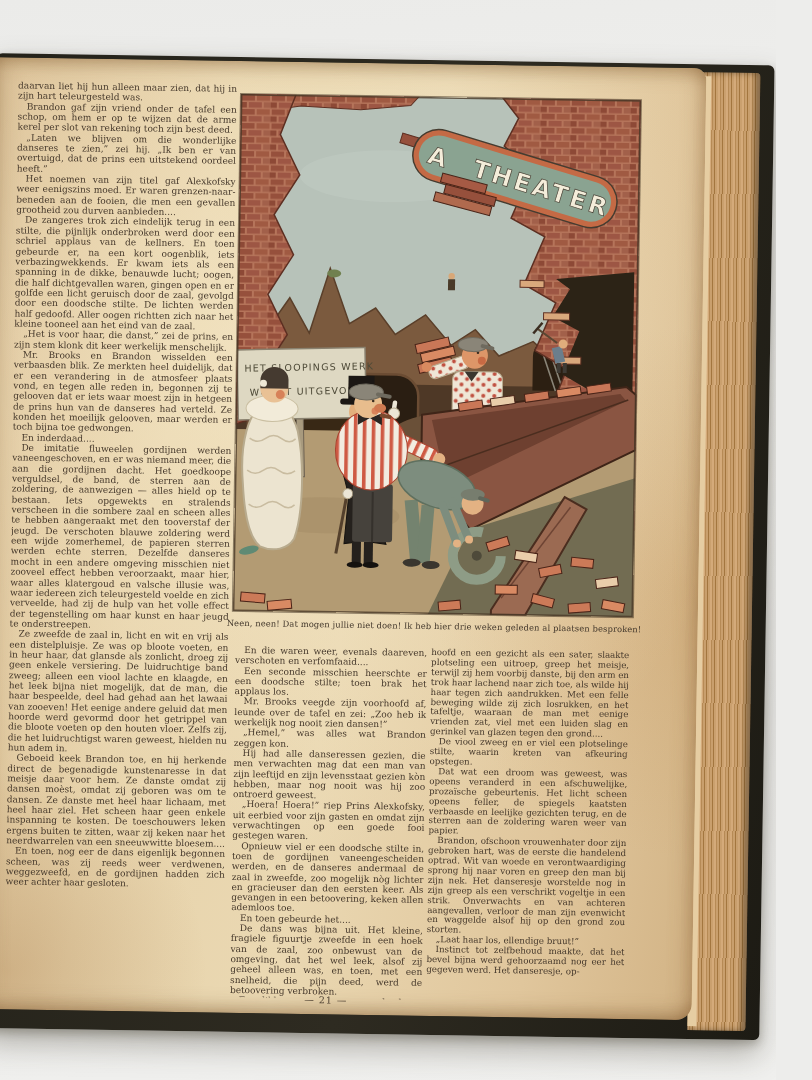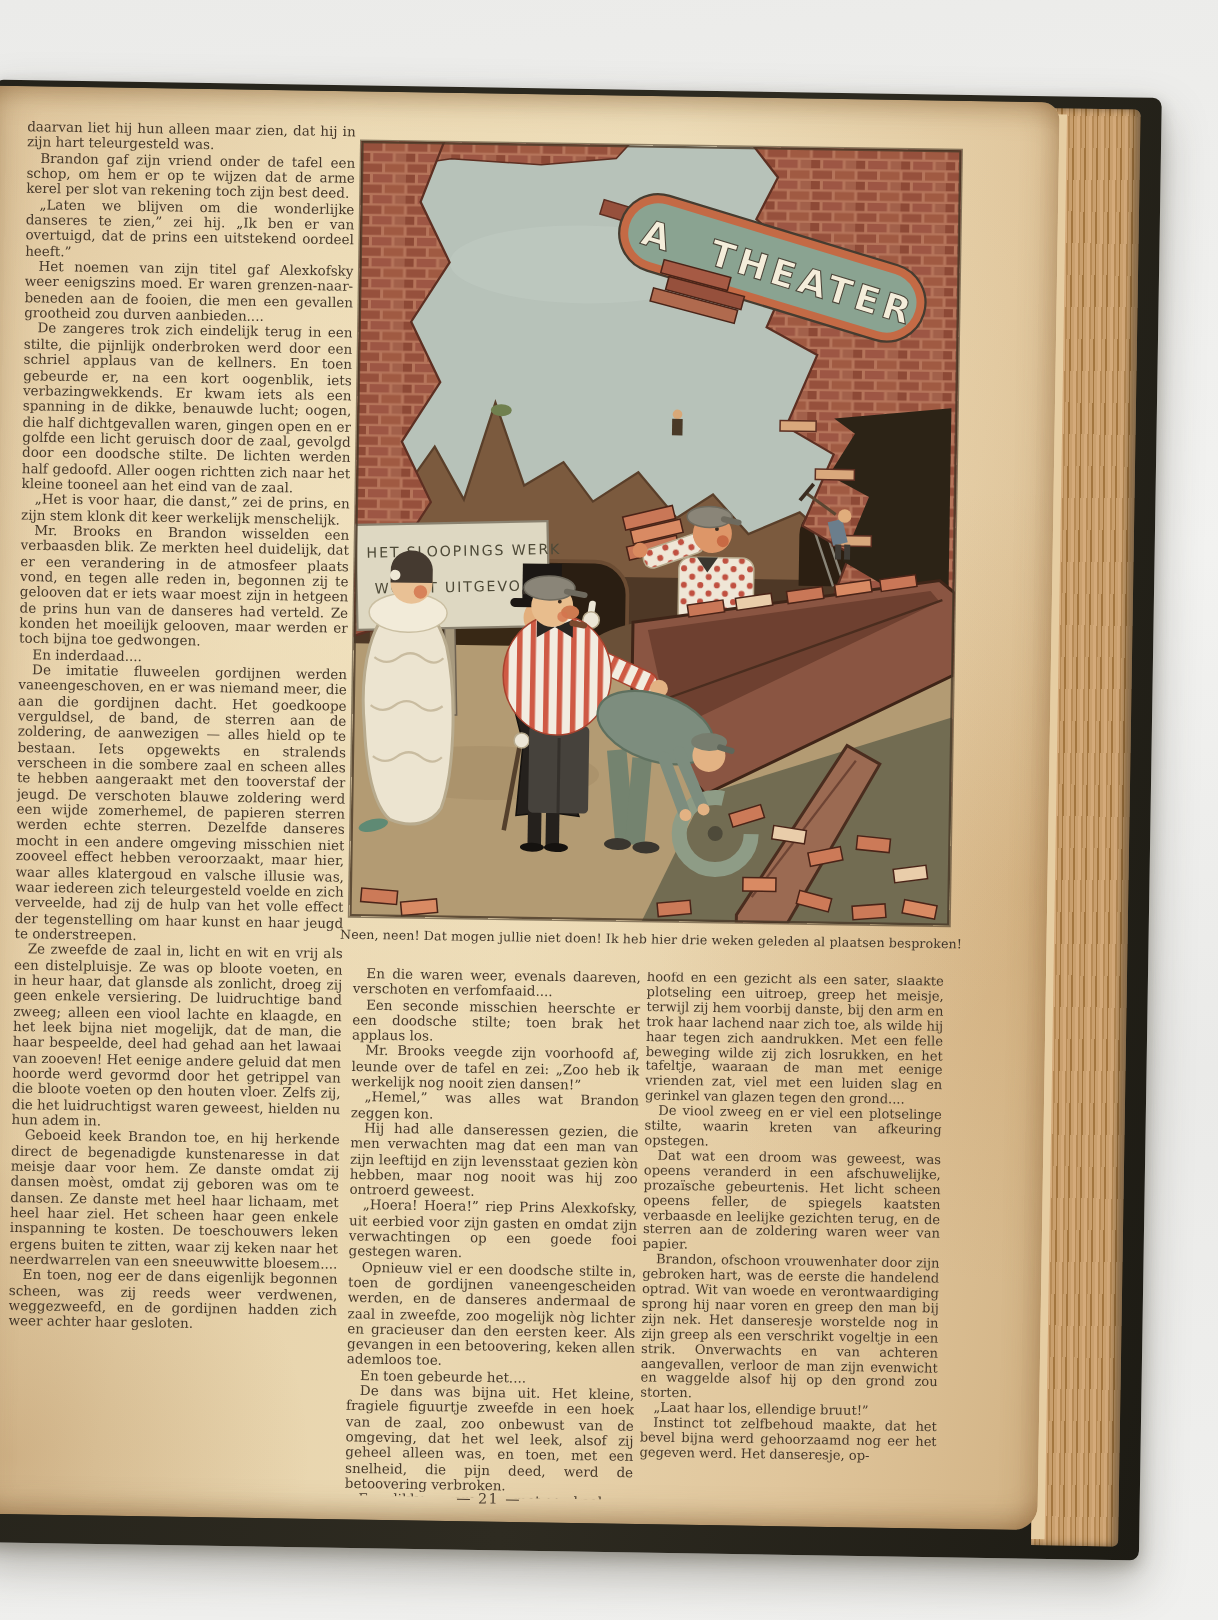--- a/index.html
+++ b/index.html
@@ -1,18 +1,18 @@
 <!DOCTYPE html>
 <html><head>
 <meta charset="utf-8">
 <style>
   html,body{margin:0;padding:0;}
   body{width:812px;height:1080px;overflow:hidden;background:#ededeb;font-family:"DejaVu Serif",serif;}
-  .scene{position:relative;width:812px;height:1080px;overflow:hidden;
-    background:linear-gradient(175deg,#ebebe9 0%,#f2f2f0 38%,#eaeae8 68%,#f0f0ee 100%);}
+  .scene{position:relative;width:748px;height:1080px;overflow:hidden;
+    background:linear-gradient(175deg,#ebebe9 0%,#f2f2f0 38%,#eaeae8 68%,#f0f0ee 100%);padding-left:28px;}
   .book{position:absolute;left:-18px;top:50px;width:810px;height:1000px;
     transform:rotate(.9deg);transform-origin:40% 30%;}
   .cover{position:absolute;left:10px;top:8px;width:778px;height:975px;border-radius:6px;
     background:linear-gradient(100deg,#24221a,#2e2b21 55%,#1d1b14);
     box-shadow:0 14px 30px rgba(60,55,40,.35), 0 4px 10px rgba(60,55,40,.3);}
   .fore-edge{position:absolute;left:716px;top:16px;width:58px;height:958px;
     border-radius:0 4px 4px 0;
     background:repeating-linear-gradient(90deg,#d4aa7a 0 2px,#b68a55 2px 3px,#c99f6d 3px 5px,#a3763f 5px 6px,#caa06e 6px 8px);
     box-shadow:inset -4px 0 6px rgba(40,30,15,.5);}
   .fore-edge .lead-page{position:absolute;left:0;top:4px;width:9px;height:950px;background:#e6cda2;}

